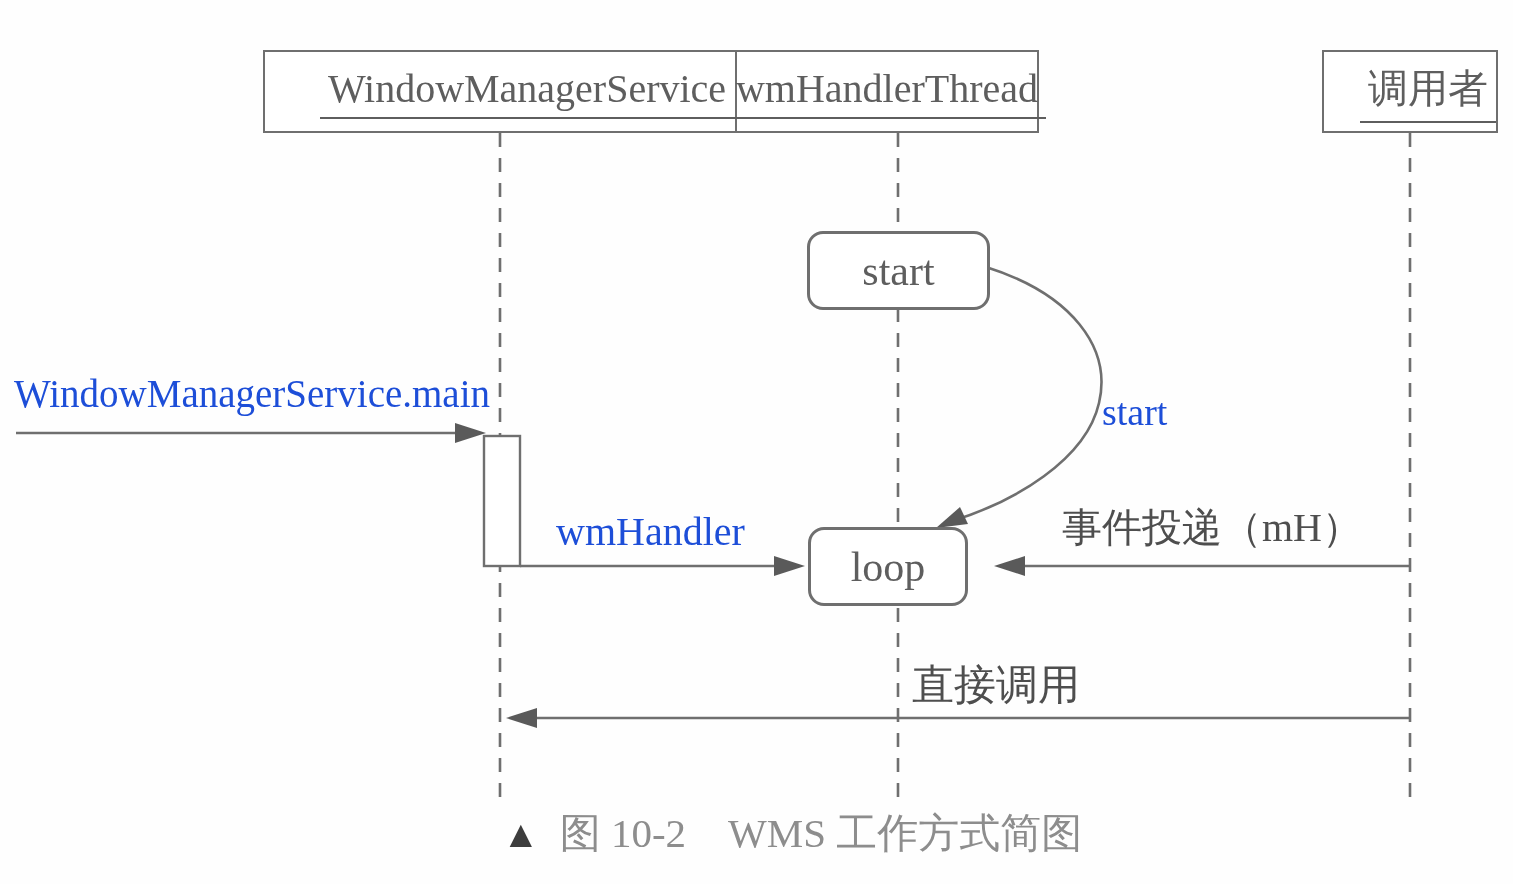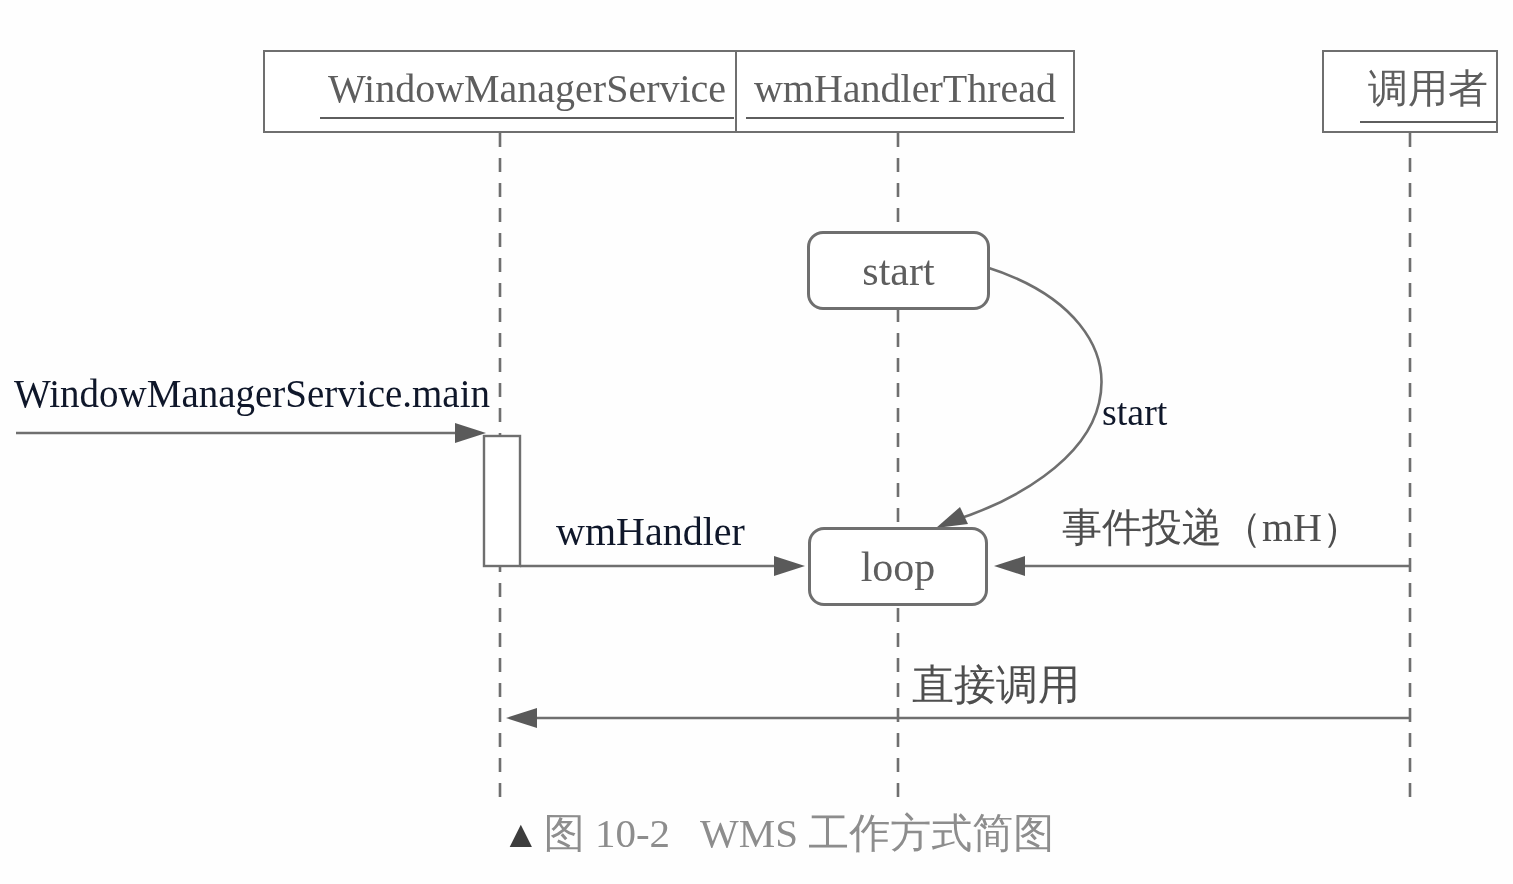--- a/index.html
+++ b/index.html
@@ -46,31 +46,31 @@
     background:#fff;
     display:flex;align-items:center;justify-content:center;
     color:var(--text);
     font-size:42px;
   }
   .msg{
     position:absolute;
     color:var(--label);
     white-space:nowrap;
   }
-  .msg.latin{font-size:40px;color:#0f172a;}
+  .msg.latin{font-size:40px;color:#1d4ed8;}
   .msg.cjk{font-size:40px;font-weight:normal;color:#4e4e4e;}
   .caption{
     position:absolute;
     left:502px;top:806px;
     display:flex;align-items:center;
     white-space:nowrap;
   }
   .caption .tri{color:var(--marker);font-size:38px;line-height:1;}
-  .caption .fig{color:var(--caption);font-size:41px;margin-left:4px;font-family:Liberation Serif, serif;}
-  .caption .ttl{color:var(--caption);font-size:41px;margin-left:30px;}
+  .caption .fig{color:var(--caption);font-size:41px;margin-left:20px;font-family:Liberation Serif, serif;}
+  .caption .ttl{color:var(--caption);font-size:41px;margin-left:42px;}
 </style>
 </head>
 <body>
 
 <div class="stage">
 
   <svg class="overlay" viewBox="0 0 1513 884" xmlns="http://www.w3.org/2000/svg">
 
     <line class="ln-dash" x1="500" y1="133" x2="500" y2="806"></line>
     <line class="ln-dash" x1="898" y1="133" x2="898" y2="806"></line>
@@ -90,31 +90,31 @@
     <line class="ln" x1="1410" y1="718" x2="534" y2="718"></line>
     <polygon class="ah" points="506,718 537,708 537,728"></polygon>
 
     <path class="ln" d="M 986 267 C 1072 294 1112 348 1099 403 C 1086 460 1014 502 952 521"></path>
     <polygon class="ah" points="936,528 960,507 968,524"></polygon>
   </svg>
 
   <div class="head-box" style="left:263px;top:50px;width:528px;height:83px;">
     <span class="ul">WindowManagerService</span>
   </div>
-  <div class="head-box" style="left:735px;top:50px;width:340px;height:83px;">
+  <div class="head-box" style="left:735px;top:50px;width:304px;height:83px;">
     <span class="ul">wmHandlerThread</span>
   </div>
   <div class="head-box" style="left:1322px;top:50px;width:176px;height:83px;justify-content:flex-end;">
     <span class="ul">调用者</span>
   </div>
 
   <div class="node" style="left:807px;top:231px;width:183px;height:79px;">
     <span>start</span>
   </div>
-  <div class="node" style="left:808px;top:527px;width:180px;height:79px;">
+  <div class="node" style="left:808px;top:527px;width:160px;height:79px;">
     <span>loop</span>
   </div>
 
   <div class="msg latin" style="left:14px;top:371px;font-size:39px;">WindowManagerService.main</div>
   <div class="msg latin" style="left:556px;top:508px;">wmHandler</div>
   <div class="msg latin" style="left:1102px;top:390px;font-size:38px;">start</div>
   <div class="msg cjk" style="left:1062px;top:500px;">事件投递（mH）</div>
   <div class="msg cjk" style="left:912px;top:657px;font-size:42px;text-align:right;">直接调用</div>
 
   <div class="caption">

